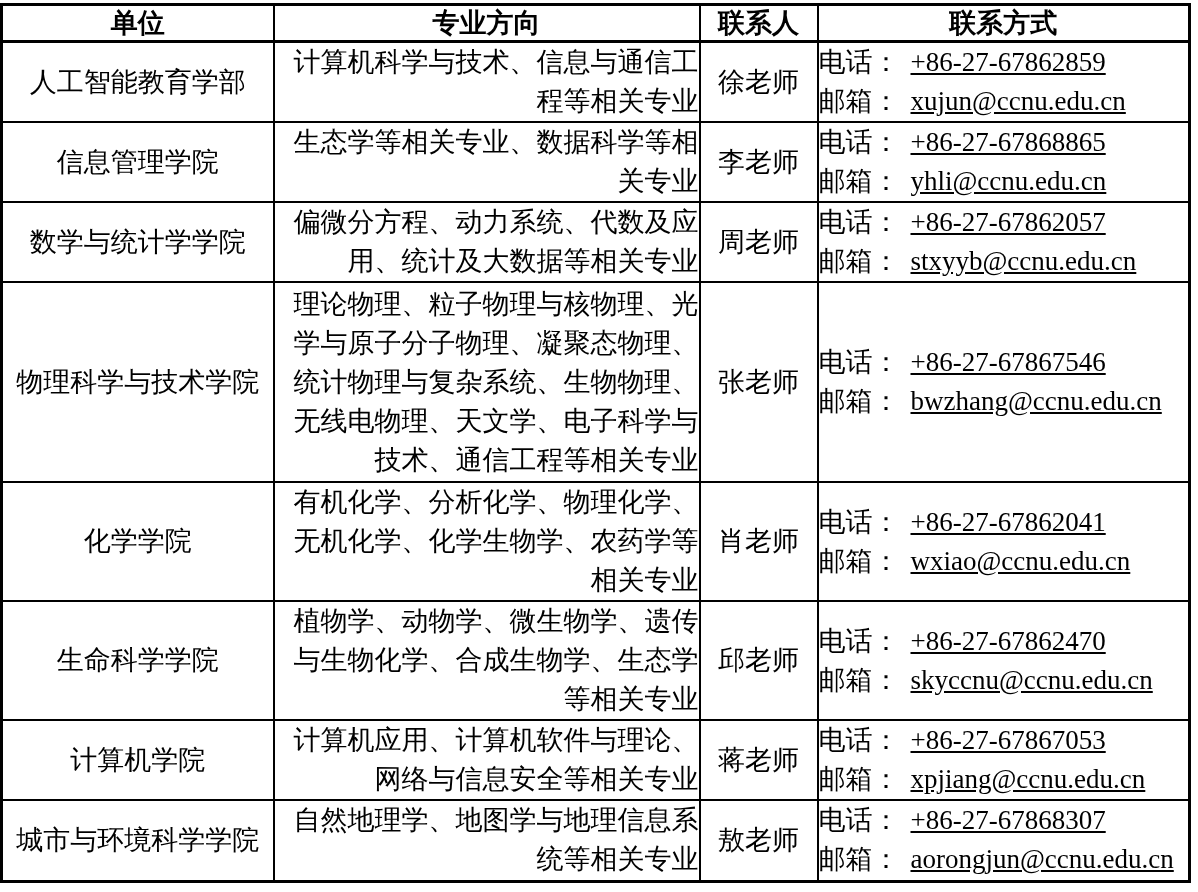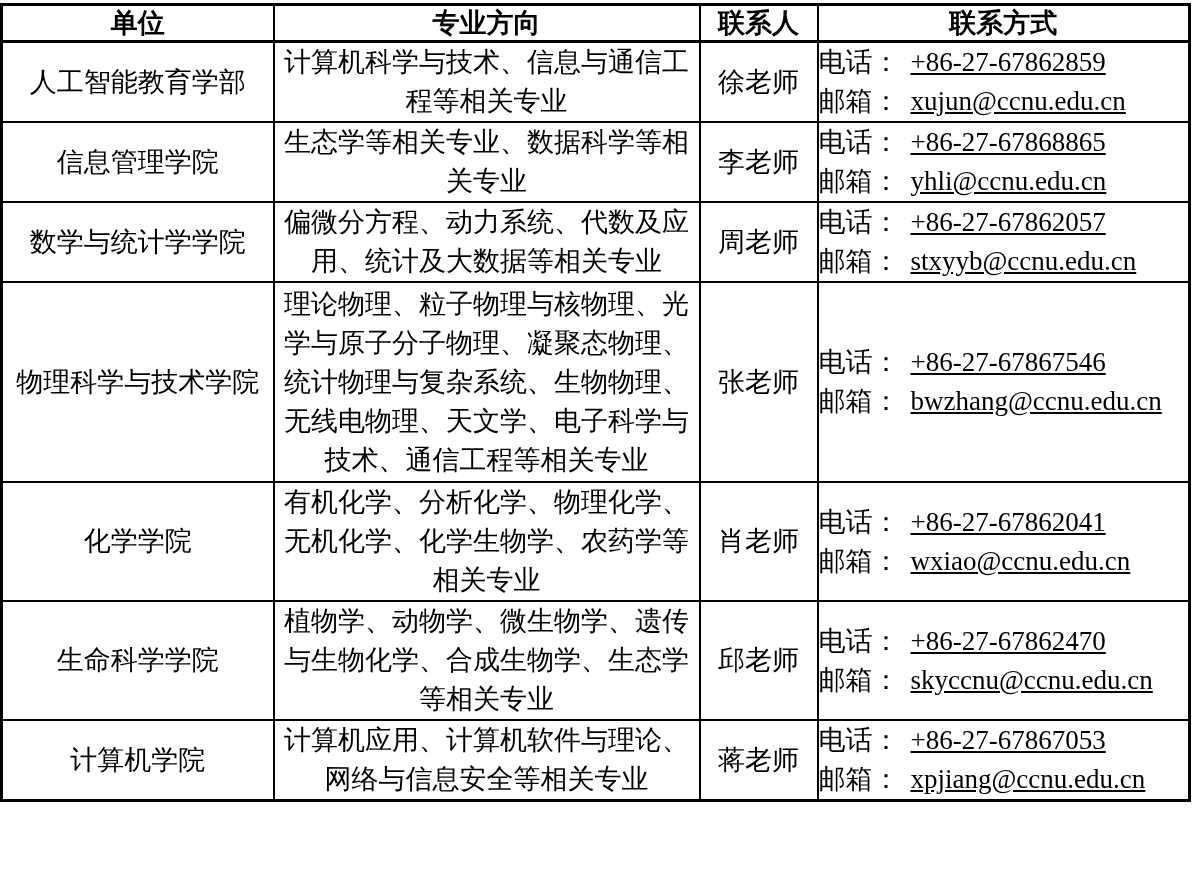--- a/index.html
+++ b/index.html
@@ -45,21 +45,21 @@
     text-align: center;
     vertical-align: middle;
     line-height: 34px;
   }
   td.cell-unit {
     text-align: center;
     vertical-align: middle;
     line-height: 39px;
   }
   td.cell-major {
-    text-align: center;
+    text-align: right;
     vertical-align: middle;
     line-height: 39px;
     padding: 0 6px 0 7px;
     word-break: break-all;
   }
   td.cell-contact {
     text-align: center;
     vertical-align: middle;
     line-height: 39px;
   }
@@ -201,15 +201,30 @@
             <div class="contact-line">
               <span class="lbl">电话：</span>
               <span class="val">+86-27-67867053</span>
             </div>
             <div class="contact-line">
               <span class="lbl">邮箱：</span>
               <span class="val">xpjiang@ccnu.edu.cn</span>
             </div>
           </td>
         </tr>
+        <tr style="height: 81px;">
+          <td class="cell-unit">城市与环境科学学院</td>
+          <td class="cell-major">自然地理学、地图学与地理信息系统等相关专业</td>
+          <td class="cell-contact">敖老师</td>
+          <td class="cell-info">
+            <div class="contact-line">
+              <span class="lbl">电话：</span>
+              <span class="val">+86-27-67868307</span>
+            </div>
+            <div class="contact-line">
+              <span class="lbl">邮箱：</span>
+              <span class="val">aorongjun@ccnu.edu.cn</span>
+            </div>
+          </td>
+        </tr>
       </tbody>
   </table>
 </div>
 
 </body></html>

